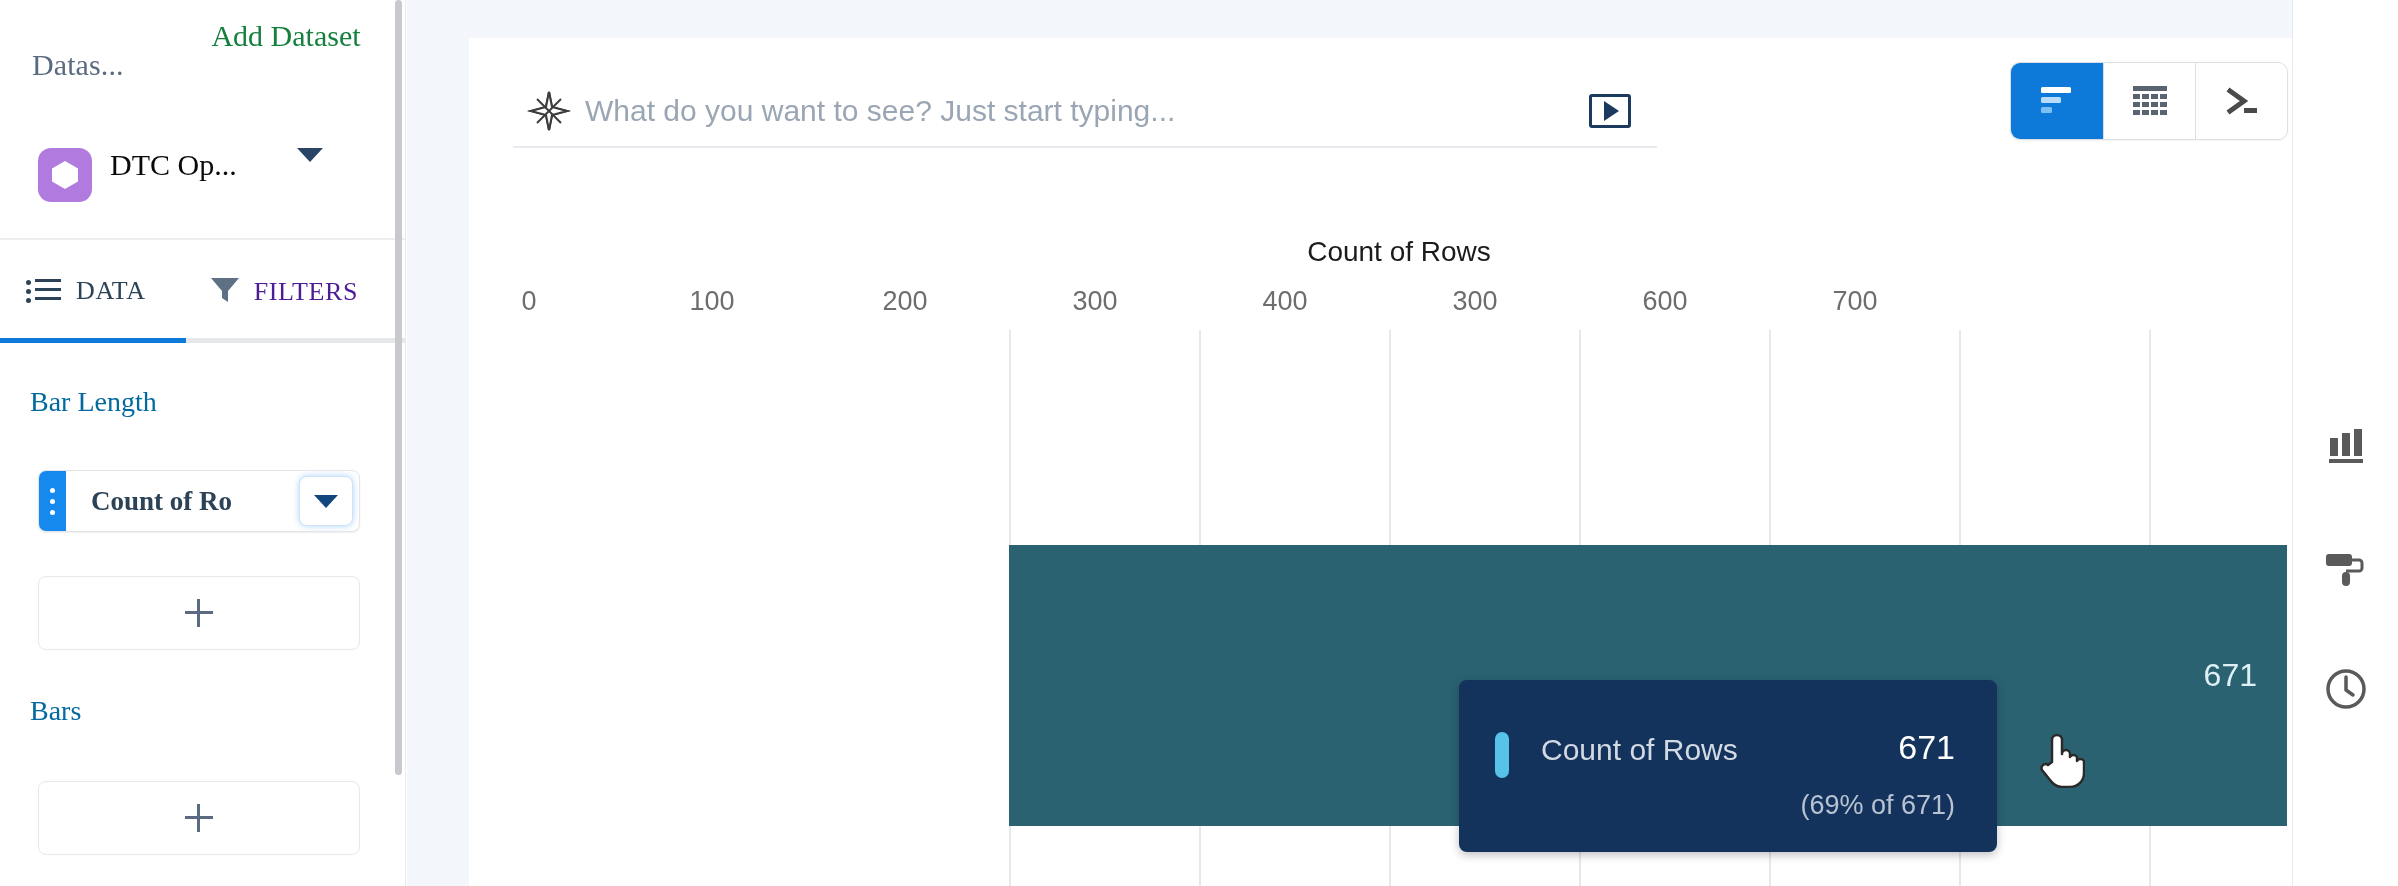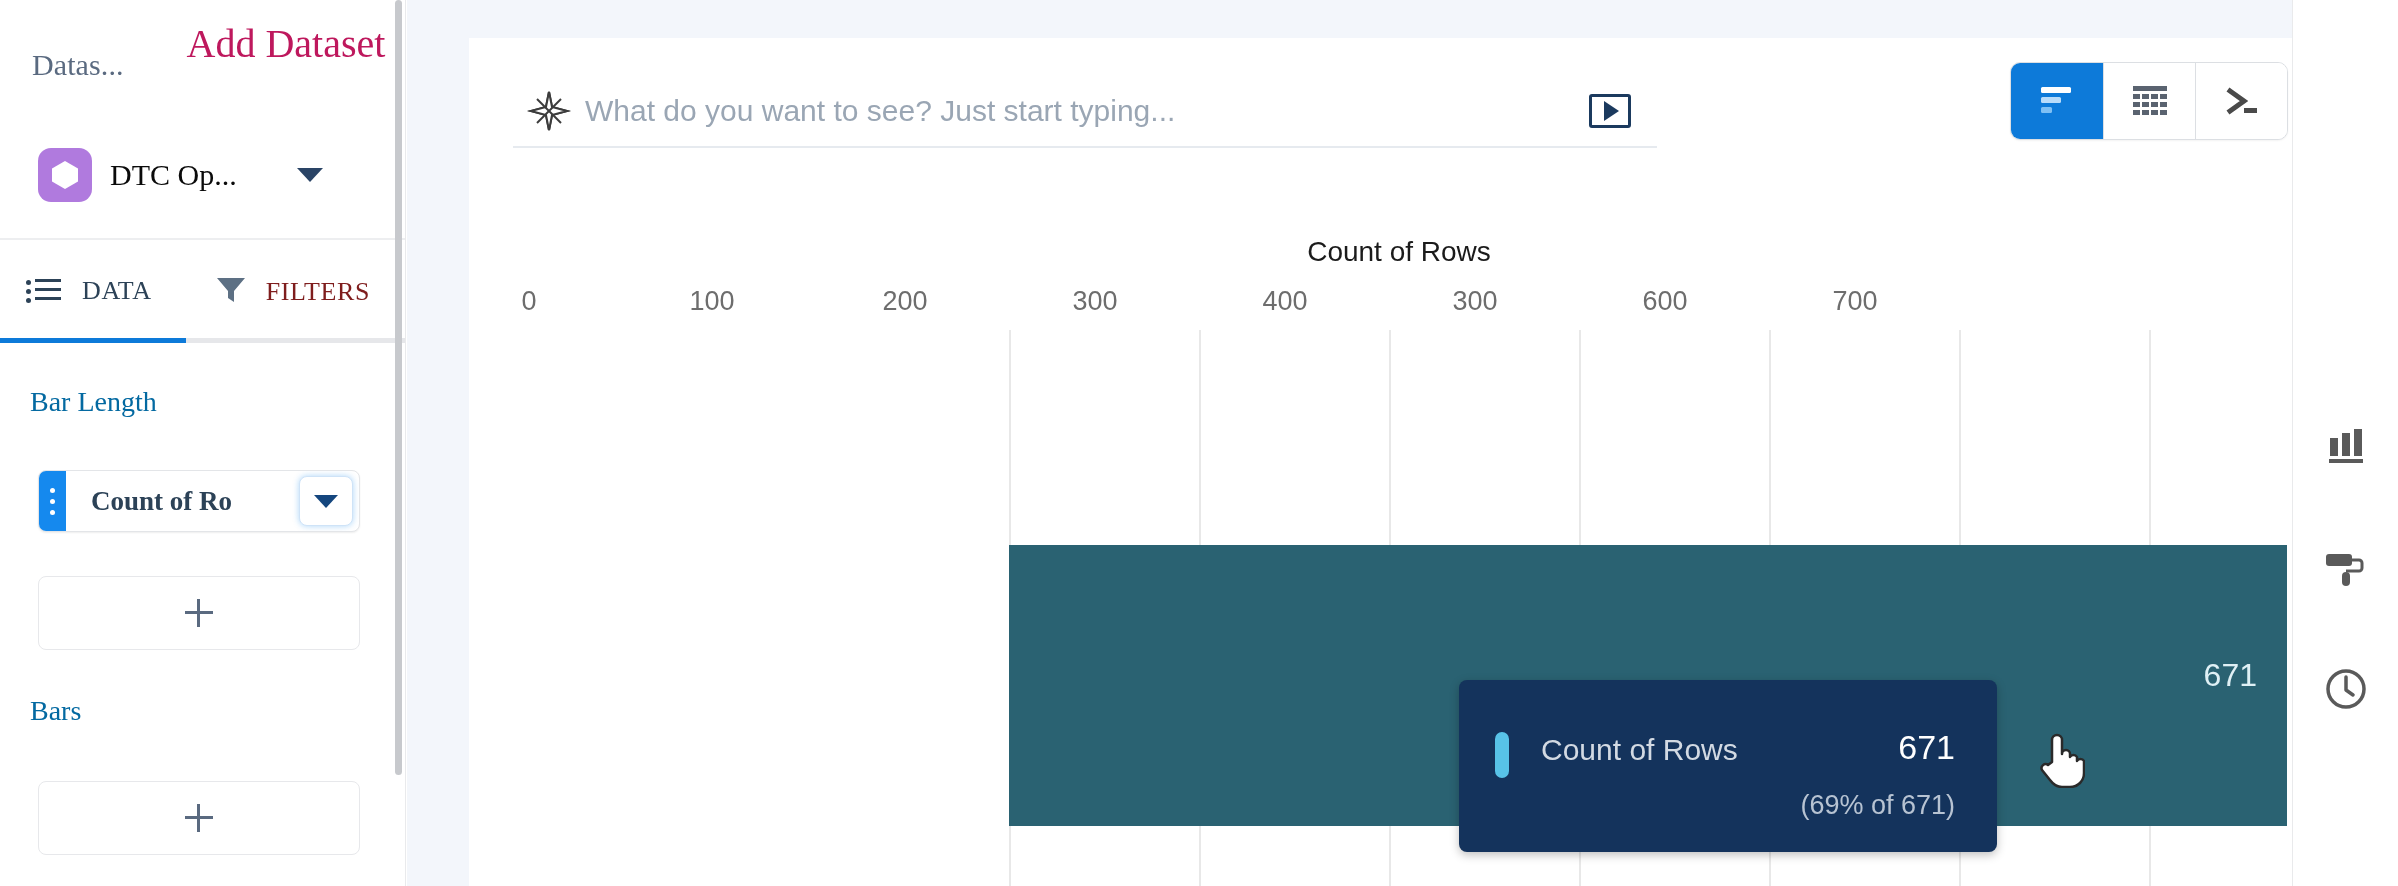--- a/index.html
+++ b/index.html
@@ -29,28 +29,28 @@
   }
   .ds-title {
     position: absolute; left: 32px; top: 48px;
     font-size: 30px; color: #5a6a80; font-weight: 400;
     letter-spacing: .1px;
   }
   .add-dataset-link {
     position: absolute; left: 186px; top: 12px;
     width: 200px;
     text-align: center;
-    font-size: 40px; color: #be185d; font-weight: 400;
+    font-size: 30px; color: #15803d; font-weight: 400;
     line-height: 1.62;
     cursor: pointer;
   }
 
   .ds-pill {
     position: absolute; left: 38px; top: 148px;
-    display: flex; align-items: center; gap: 18px;
+    display: flex; align-items: flex-start; gap: 18px;
     cursor: pointer;
   }
   .ds-icon {
     width: 54px; height: 54px; border-radius: 13px;
     background: #b07ade;
     display: flex; align-items: center; justify-content: center;
     flex: none;
   }
   .ds-icon svg { display: block; }
   .ds-name { font-size: 30px; color: #0a0a0a; }
@@ -67,28 +67,28 @@
     width: 406px; height: 2px; background: #edeef0;
   }
 
   
   .tabs {
     position: absolute; left: 0; top: 276px;
     width: 406px; height: 64px;
     display: flex; align-items: flex-start;
   }
   .tab {
-    display: flex; align-items: center; gap: 20px;
+    display: flex; align-items: center; gap: 14px;
     cursor: pointer; padding-bottom: 16px;
   }
   .tab.data { margin-left: 26px; }
   .tab.filters { margin-left: 64px; }
   .tab-label { font-size: 26px; letter-spacing: .6px; }
   .tab.data .tab-label { color: #2c4257; }
-  .tab.filters .tab-label { color: #7f1d1d; }
+  .tab.filters .tab-label { color: #4c1d95; }
   .tabs-underline-track {
     position: absolute; left: 0; top: 338px;
     width: 406px; height: 5px; background: #e6e7ea;
   }
   .tabs-underline-active {
     position: absolute; left: 0; top: 338px;
     width: 186px; height: 5px; background: #0d7ad9;
   }
 
   .list-icon span { display:block; width: 26px; height: 3px; background:#2c4257; margin-bottom:5px; margin-left: 9px;}

